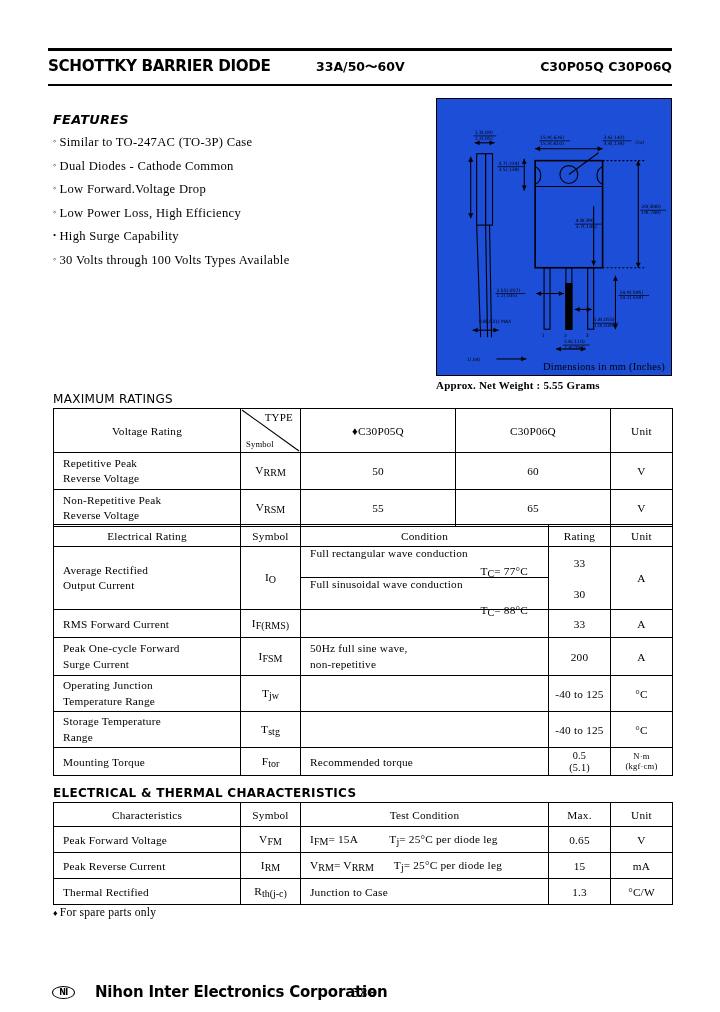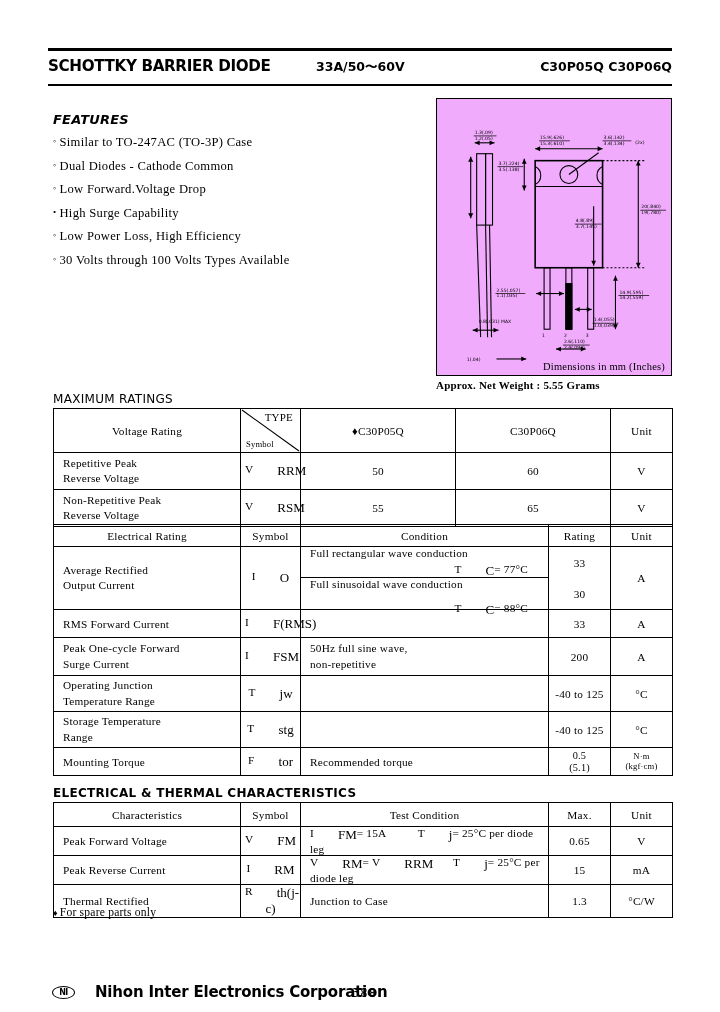--- a/index.html
+++ b/index.html
@@ -47,21 +47,21 @@
     font-size: 12.6px; line-height: 1.0;
     margin-bottom: 11px; white-space: nowrap;
     letter-spacing: 0.3px;
   }
   .feat-bullet { font-size: 9px; vertical-align: 2px; margin-right: 3px; }
 
   
   .draw-box {
     position: absolute; left: 436px; top: 98px;
     width: 236px; height: 278px;
-    border: 1.5px solid #000; background: #f0abfc;
+    border: 1.5px solid #000; background: #1d4ed8;
     overflow: hidden;
   }
   .draw-inner { position: absolute; left: 0; top: 0; width: 100%; height: 100%; }
   .dim-caption {
     position: absolute; right: 6px; bottom: 3px;
     font-size: 10.5px; white-space: nowrap; letter-spacing: 0.2px;
   }
   .net-weight {
     position: absolute; left: 436px; top: 379px;
     font-size: 11px; font-weight: bold; white-space: nowrap; letter-spacing: 0.2px;
@@ -90,21 +90,21 @@
     font-weight: normal;
     letter-spacing: 0.2px;
   }
   .c { text-align: center; }
   .l { text-align: left; padding-left: 9px !important; }
 
   #tbl-volt { left: 53px; top: 408px; width: 619px; }
   #tbl-rat  { left: 53px; top: 524px; width: 619px; }
   #tbl-ec   { left: 53px; top: 802px; width: 619px; }
 
-  .sub { font-size: 13px; vertical-align: -2px; letter-spacing: 0; margin-left: 24px; }
+  .sub { font-size: 10px; vertical-align: -2px; letter-spacing: 0; }
 
   
   .diag { position: relative; padding: 4px !important; height: 44px; overflow: hidden; }
   .diag .line {
     position: absolute; left: 0; top: 0; width: 100%; height: 100%;
     pointer-events: none;
   }
   .diag .type {
     position: absolute; right: 7px; top: 2px; font-size: 11px;
   }
@@ -163,22 +163,22 @@
     <div class="hdr-spec">33A/50〜60V</div>
     <div class="hdr-parts">C30P05Q C30P06Q</div>
   </div>
   <div class="hdr-rule2"></div>
 
   <div class="features">
     <h2>FEATURES</h2>
     <div class="feat-item"><span class="feat-bullet">◦</span><span>Similar to TO-247AC (TO-3P) Case</span></div>
     <div class="feat-item"><span class="feat-bullet">◦</span><span>Dual Diodes - Cathode Common</span></div>
     <div class="feat-item"><span class="feat-bullet">◦</span><span>Low Forward.Voltage Drop</span></div>
+    <div class="feat-item"><span class="feat-bullet">◦</span><span>Low Power Loss, High Efficiency</span></div>
     <div class="feat-item"><span class="feat-bullet">•</span><span>High Surge Capability</span></div>
-    <div class="feat-item"><span class="feat-bullet">◦</span><span>Low Power Loss, High Efficiency</span></div>
     <div class="feat-item"><span class="feat-bullet">◦</span><span>30 Volts through 100 Volts Types Available</span></div>
   </div>
 
   <div class="draw-box">
     <svg class="draw-inner" viewBox="0 0 236 278" xmlns="http://www.w3.org/2000/svg">
       <g stroke="#000" fill="none" stroke-width="1.1">
 
         <rect x="40" y="55" width="9" height="72"></rect>
         <rect x="49" y="55" width="7" height="72"></rect>
         <line x1="40" y1="127" x2="44" y2="240"></line>

